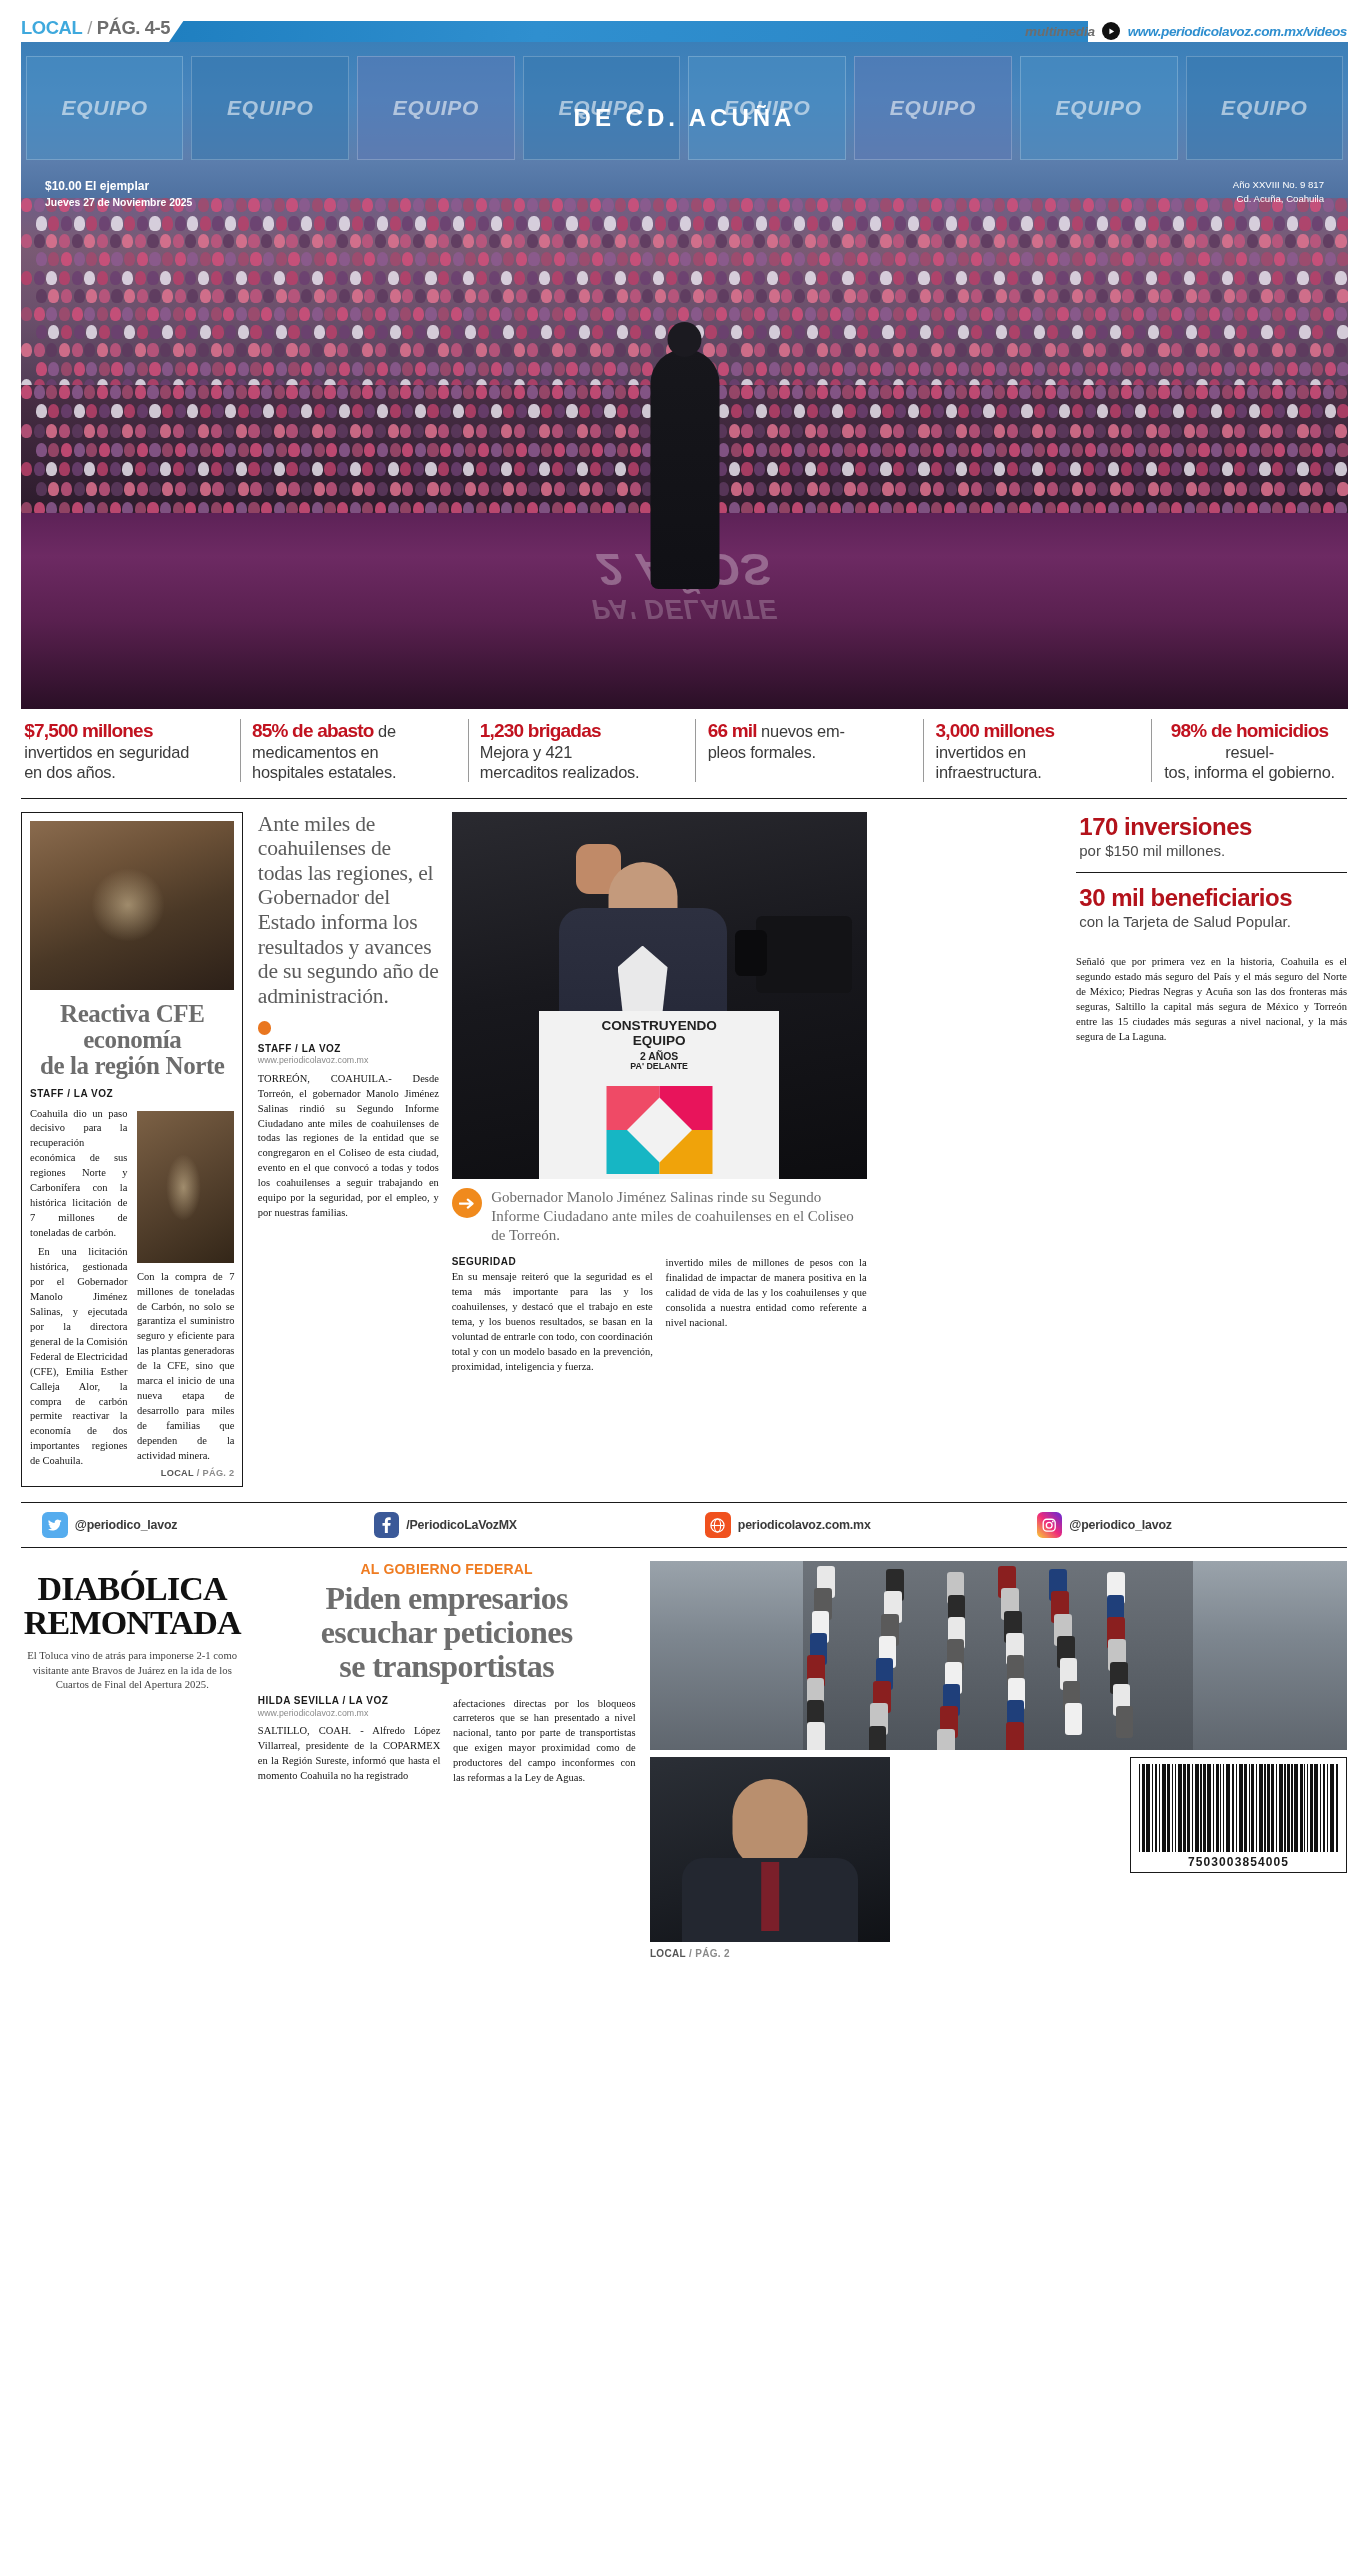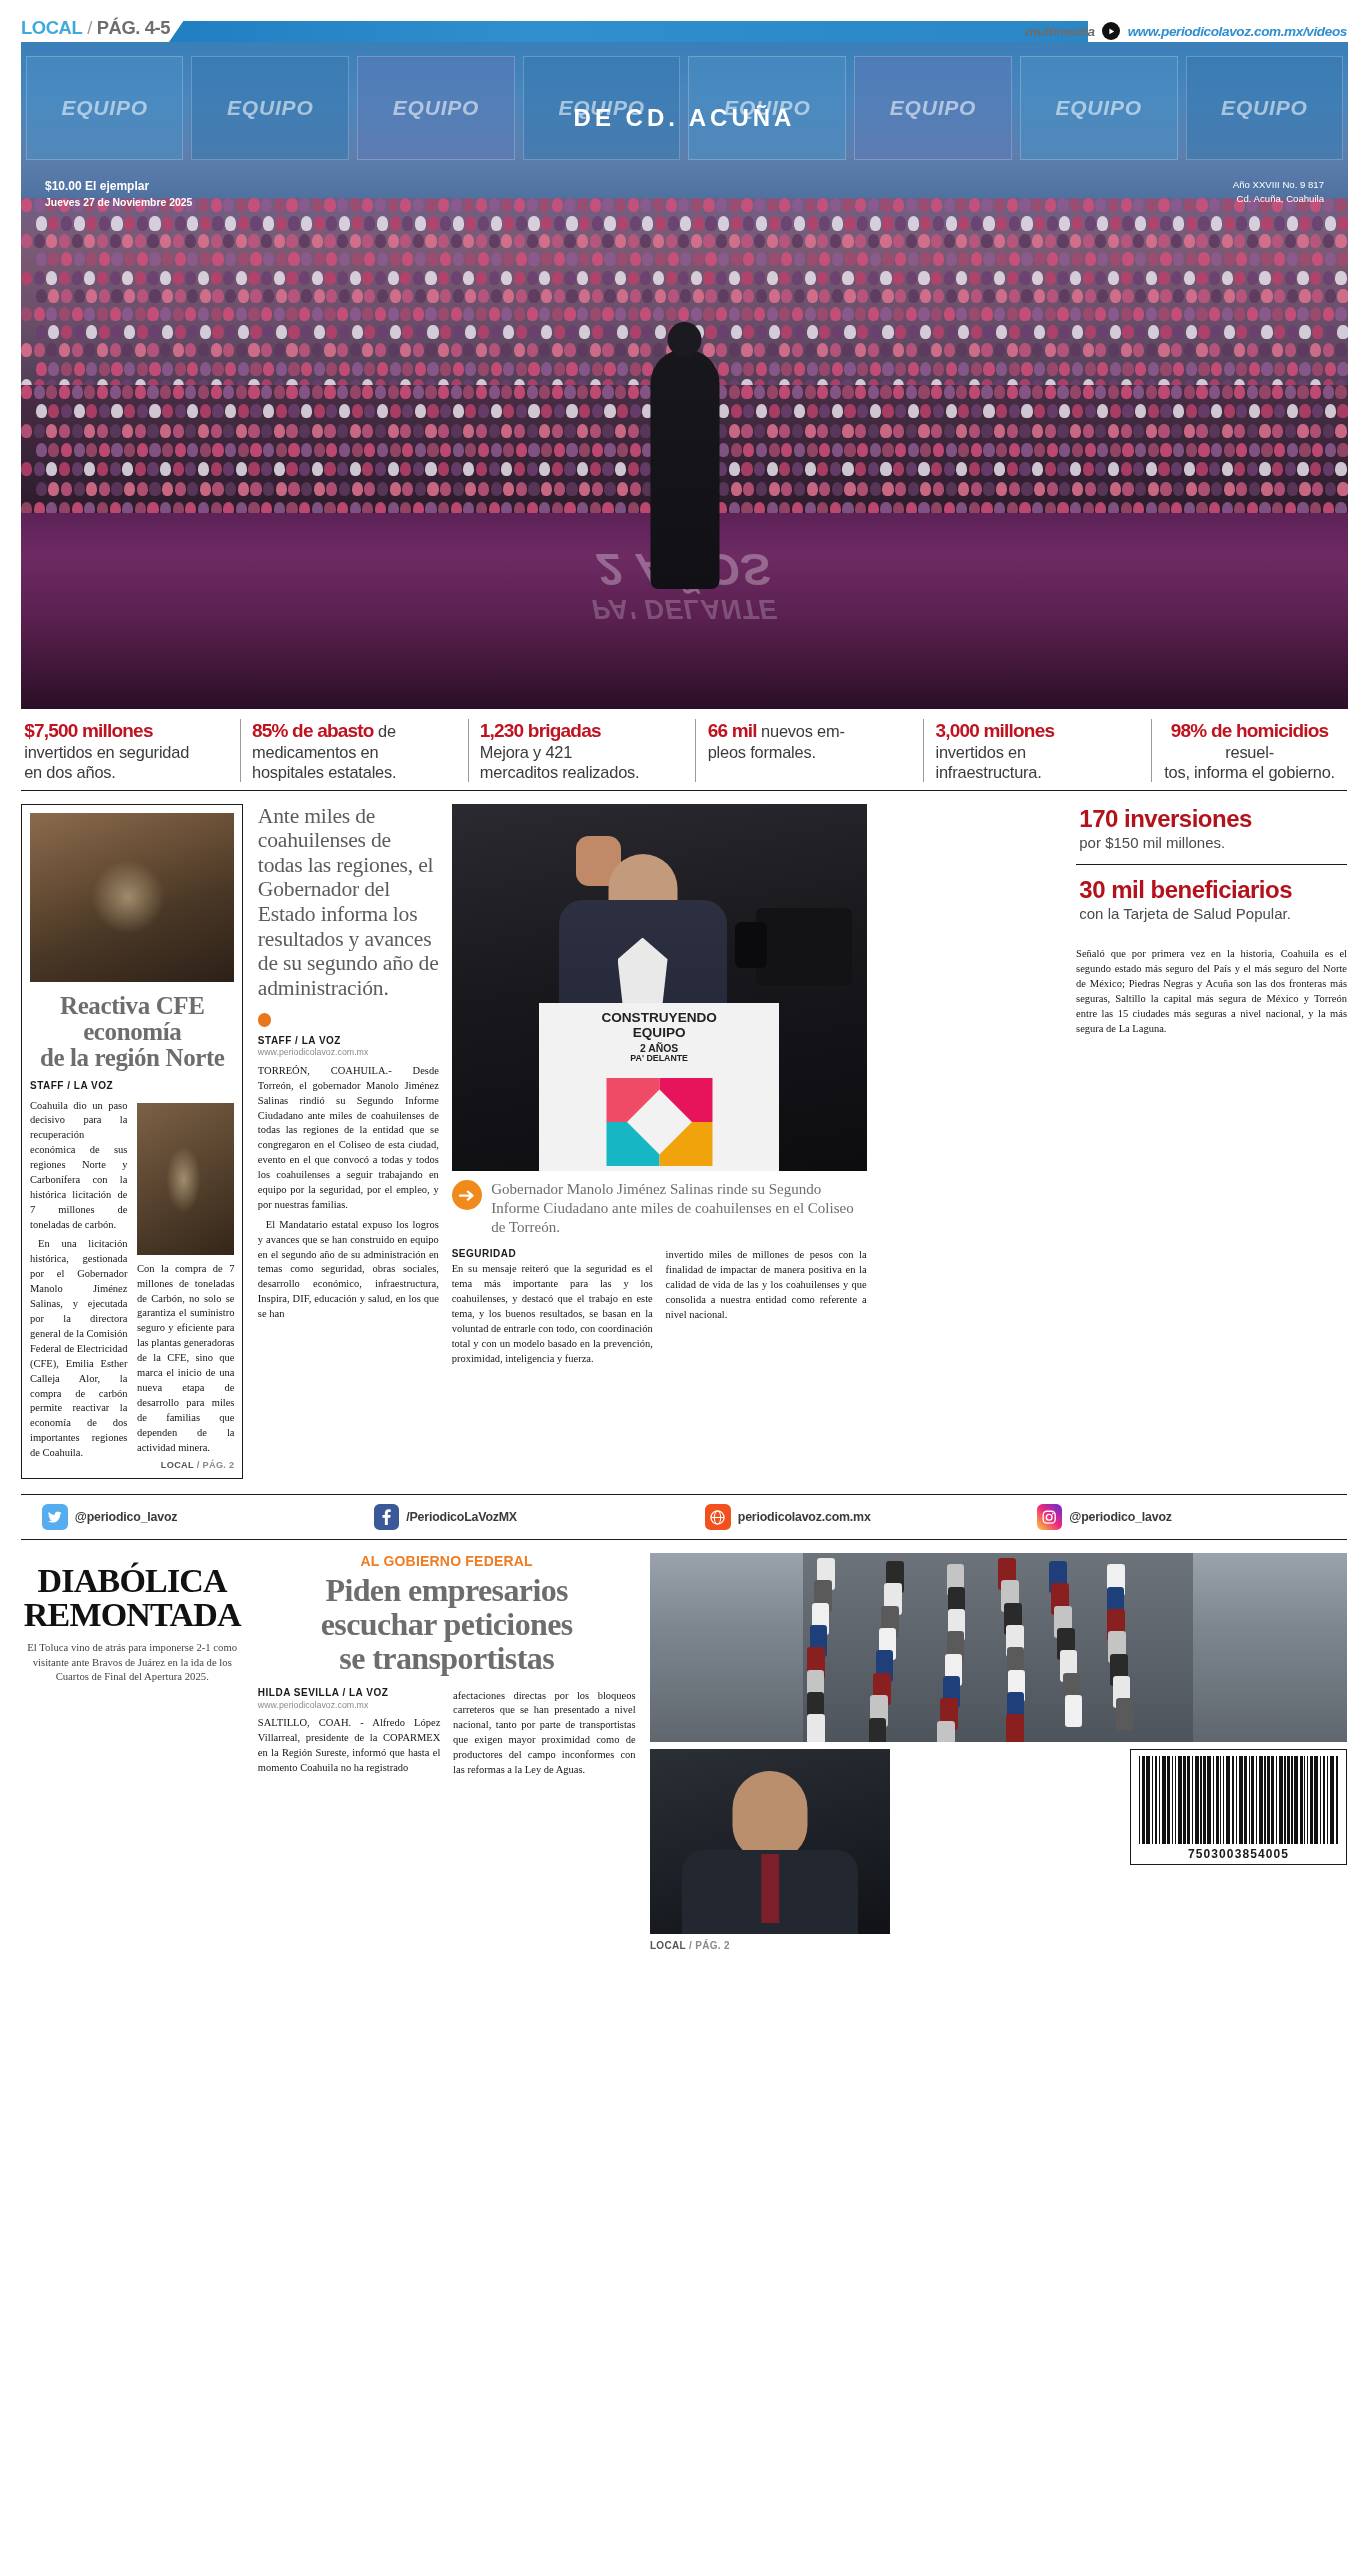--- a/index.html
+++ b/index.html
@@ -73,21 +73,21 @@
     transform:translate(-50%,-50%) rotate(45deg); border-radius:1.6px; }
   .mast-star i { position:absolute; left:50%; top:50%; width:42px; height:6.4px; background:#e9761f;
     transform:translate(-50%,-50%) rotate(-45deg); border-radius:1.6px; }
   .mast-sub { margin-top:-9.6px; color:#fff; font-weight:bold; font-size:24px; letter-spacing:4px; }
 
   .mast-price { position:absolute; left:24px; top:136px; color:#fff; font-size:10.4px; line-height:1.45; font-weight:bold; }
   .mast-price .p1 { font-size:12px; }
   .mast-info { position:absolute; right:24px; top:136px; color:#fff; font-size:9.6px; line-height:1.5; text-align:right; }
 
   
-  .stats { display:flex; margin-top:9.6px; border-bottom:1.6px solid #1a1a1a; padding-bottom:8px;gap:32px; }
+  .stats { display:flex; margin-top:9.6px; border-bottom:1.6px solid #1a1a1a; padding-bottom:16px;gap:32px; }
   .stat { flex:1; padding:0 11.2px; border-left:0.8px solid #9a9a9a; }
   .stat:first-child { border-left:none; padding-left:3.2px; }
   .stat-line { font-size:16.4px; line-height:1.22; color:#3b3b3b; font-weight:normal; letter-spacing:-0.2px; }
   .stat-line b { color:#c1121f; font-weight:bold; font-size:19px; letter-spacing:-0.8px; }
   .stat.last { text-align:center; }
 
   
   .mainhead { text-align:center; padding:14.4px 0 8px; }
   .mainhead div { font-weight:bold; font-size:86px; line-height:.95; letter-spacing:-3.6px; color:#111; }
 
@@ -2216,21 +2216,20 @@
 
     <div class="col-mid">
       <div class="mid-row">
         <div class="mid-c1">
           <div class="kicker-intro">Ante miles de coahuilenses de todas las regiones, el Gobernador del Estado informa los resultados y avances de su segundo año de administración.</div>
           <div class="dot-orange"></div>
           <div class="byline">STAFF / LA VOZ</div>
           <div class="byline-sub">www.periodicolavoz.com.mx</div>
           <div class="bodytext">
             <p class="first">TORREÓN, COAHUILA.- Desde Torreón, el gobernador Manolo Jiménez Salinas rindió su Segundo Informe Ciudadano ante miles de coahuilenses de todas las regiones de la entidad que se congregaron en el Coliseo de esta ciudad, evento en el que convocó a todas y todos los coahuilenses a seguir trabajando en equipo por la seguridad, por el empleo, y por nuestras familias.</p>
-            <p>El Mandatario estatal expuso los logros y avances que se han construido en equipo en el segundo año de su administración en temas como seguridad, obras sociales, desarrollo económico, infraestructura, Inspira, DIF, educación y salud, en los que se han</p>
           </div>
         </div>
 
         <div class="mid-photo-wrap">
           <div class="gov-photo">
             <div class="fist"></div>
             <div class="gov-head"></div>
             <div class="gov-suit"></div>
             <div class="gov-shirt"></div>
             <div class="cam"></div>

